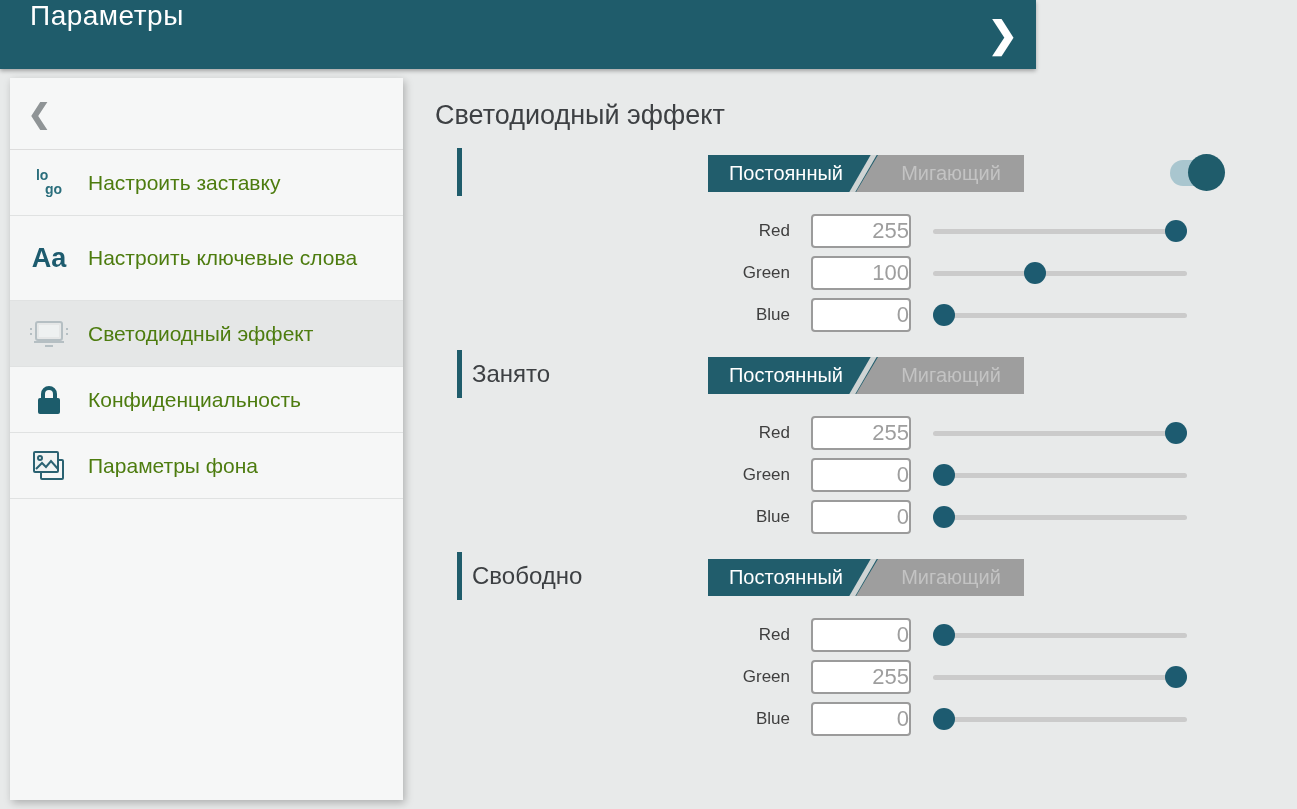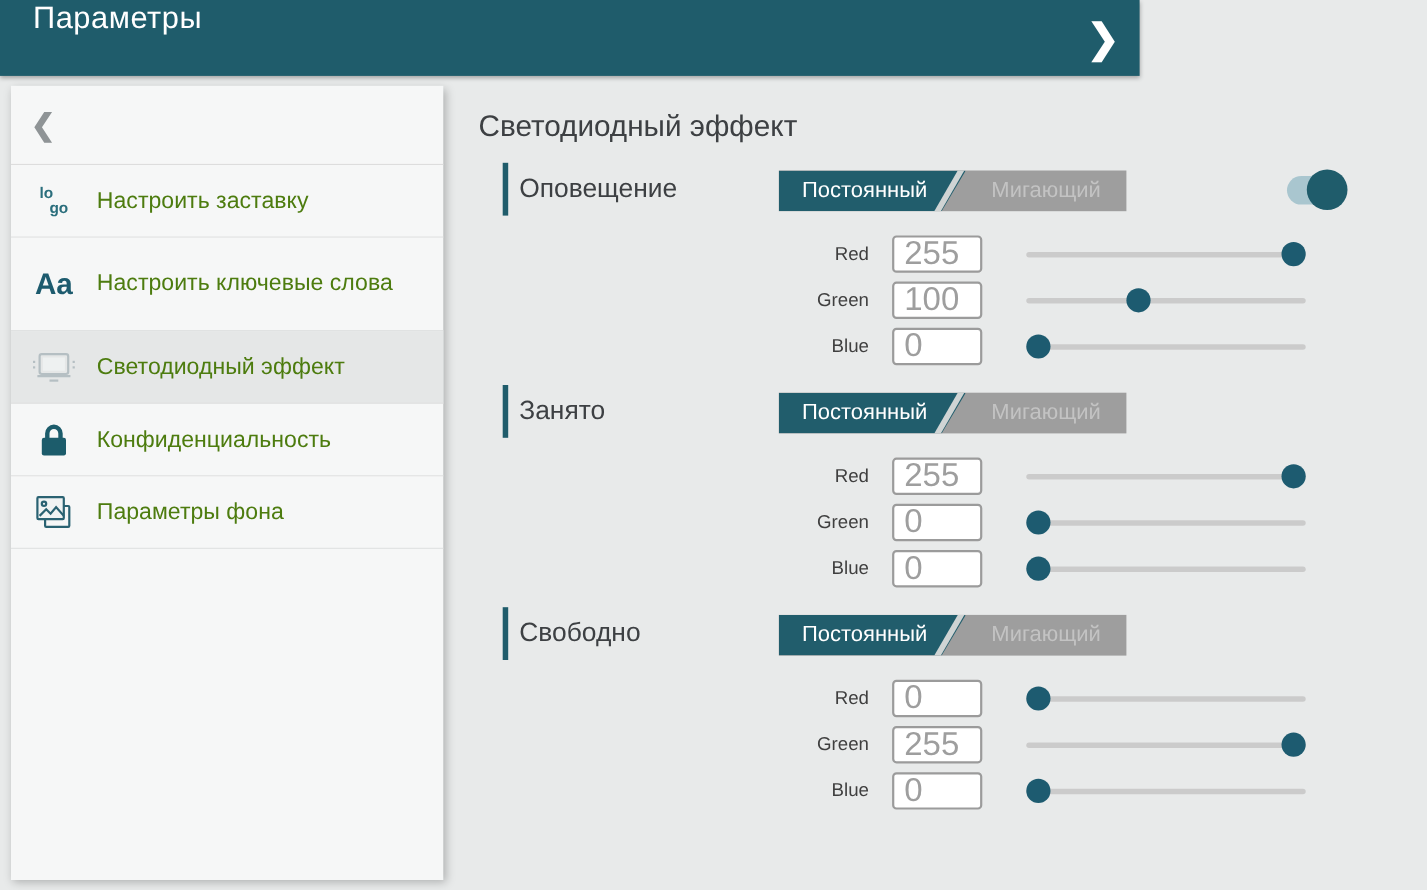--- a/index.html
+++ b/index.html
@@ -53,24 +53,24 @@
   .switch { position:absolute; left:735px; top:6px; width:56px; height:37px; cursor:pointer; }
   .switch-track { position:absolute; left:0; top:6px; width:46px; height:26px;
                   background:#a9c6cf; border-radius:13px; }
   .switch-knob { position:absolute; left:18px; top:0; width:37px; height:37px;
                  background:#1f5c6b; border-radius:50%; }
 
   .ch-row { position:absolute; left:0; height:34px; }
   .ch-row.r0 { top:66px; } .ch-row.r1 { top:108px; } .ch-row.r2 { top:150px; }
   .ch-label { position:absolute; left:240px; top:0; width:115px; height:34px; line-height:34px;
               text-align:right; font-size:17px; color:#3f3f3f; }
-  .ch-input { position:absolute; left:376px; top:0; width:82px; height:34px;
+  .ch-input { position:absolute; left:376px; top:0; width:100px; height:34px;
               border:2px solid #9b9b9b; border-radius:4px; background:#fff;
-              color:#9e9e9e; font-size:30px; font-family:"Liberation Sans", sans-serif;
-              padding-left:9px; outline:none; }
+              color:#9e9e9e; font-size:22px; font-family:"Liberation Sans", sans-serif;
+              padding-left:9px; outline:none;text-align:right; }
   .ch-slider { position:absolute; left:498px; top:0; width:254px; height:34px; cursor:pointer; }
   .ch-track { position:absolute; left:0; top:15px; width:254px; height:5px;
               background:#cbcbcb; border-radius:3px; }
   .ch-thumb { position:absolute; top:6px; width:22px; height:22px; background:#1d5b70;
               border-radius:50%; }
 
   svg { display:block; }
 </style>
 </head>
 <body>
@@ -138,21 +138,20 @@
         </svg>
       </span>
       <span class="side-label">Параметры фона</span>
     </div>
   </div>
 
   <div class="main-title">Светодиодный эффект</div>
 
   <div class="section" style="top:148px;">
     <div class="vbar"></div>
-    <div class="section-name">Оповещение</div>
     <div class="mode-toggle">
       <div class="mode-on">Постоянный</div>
       <div class="mode-divider"></div>
       <div class="mode-off">Мигающий</div>
     </div>
     <div class="switch">
       <div class="switch-track"></div>
       <div class="switch-knob"></div>
     </div>
 

